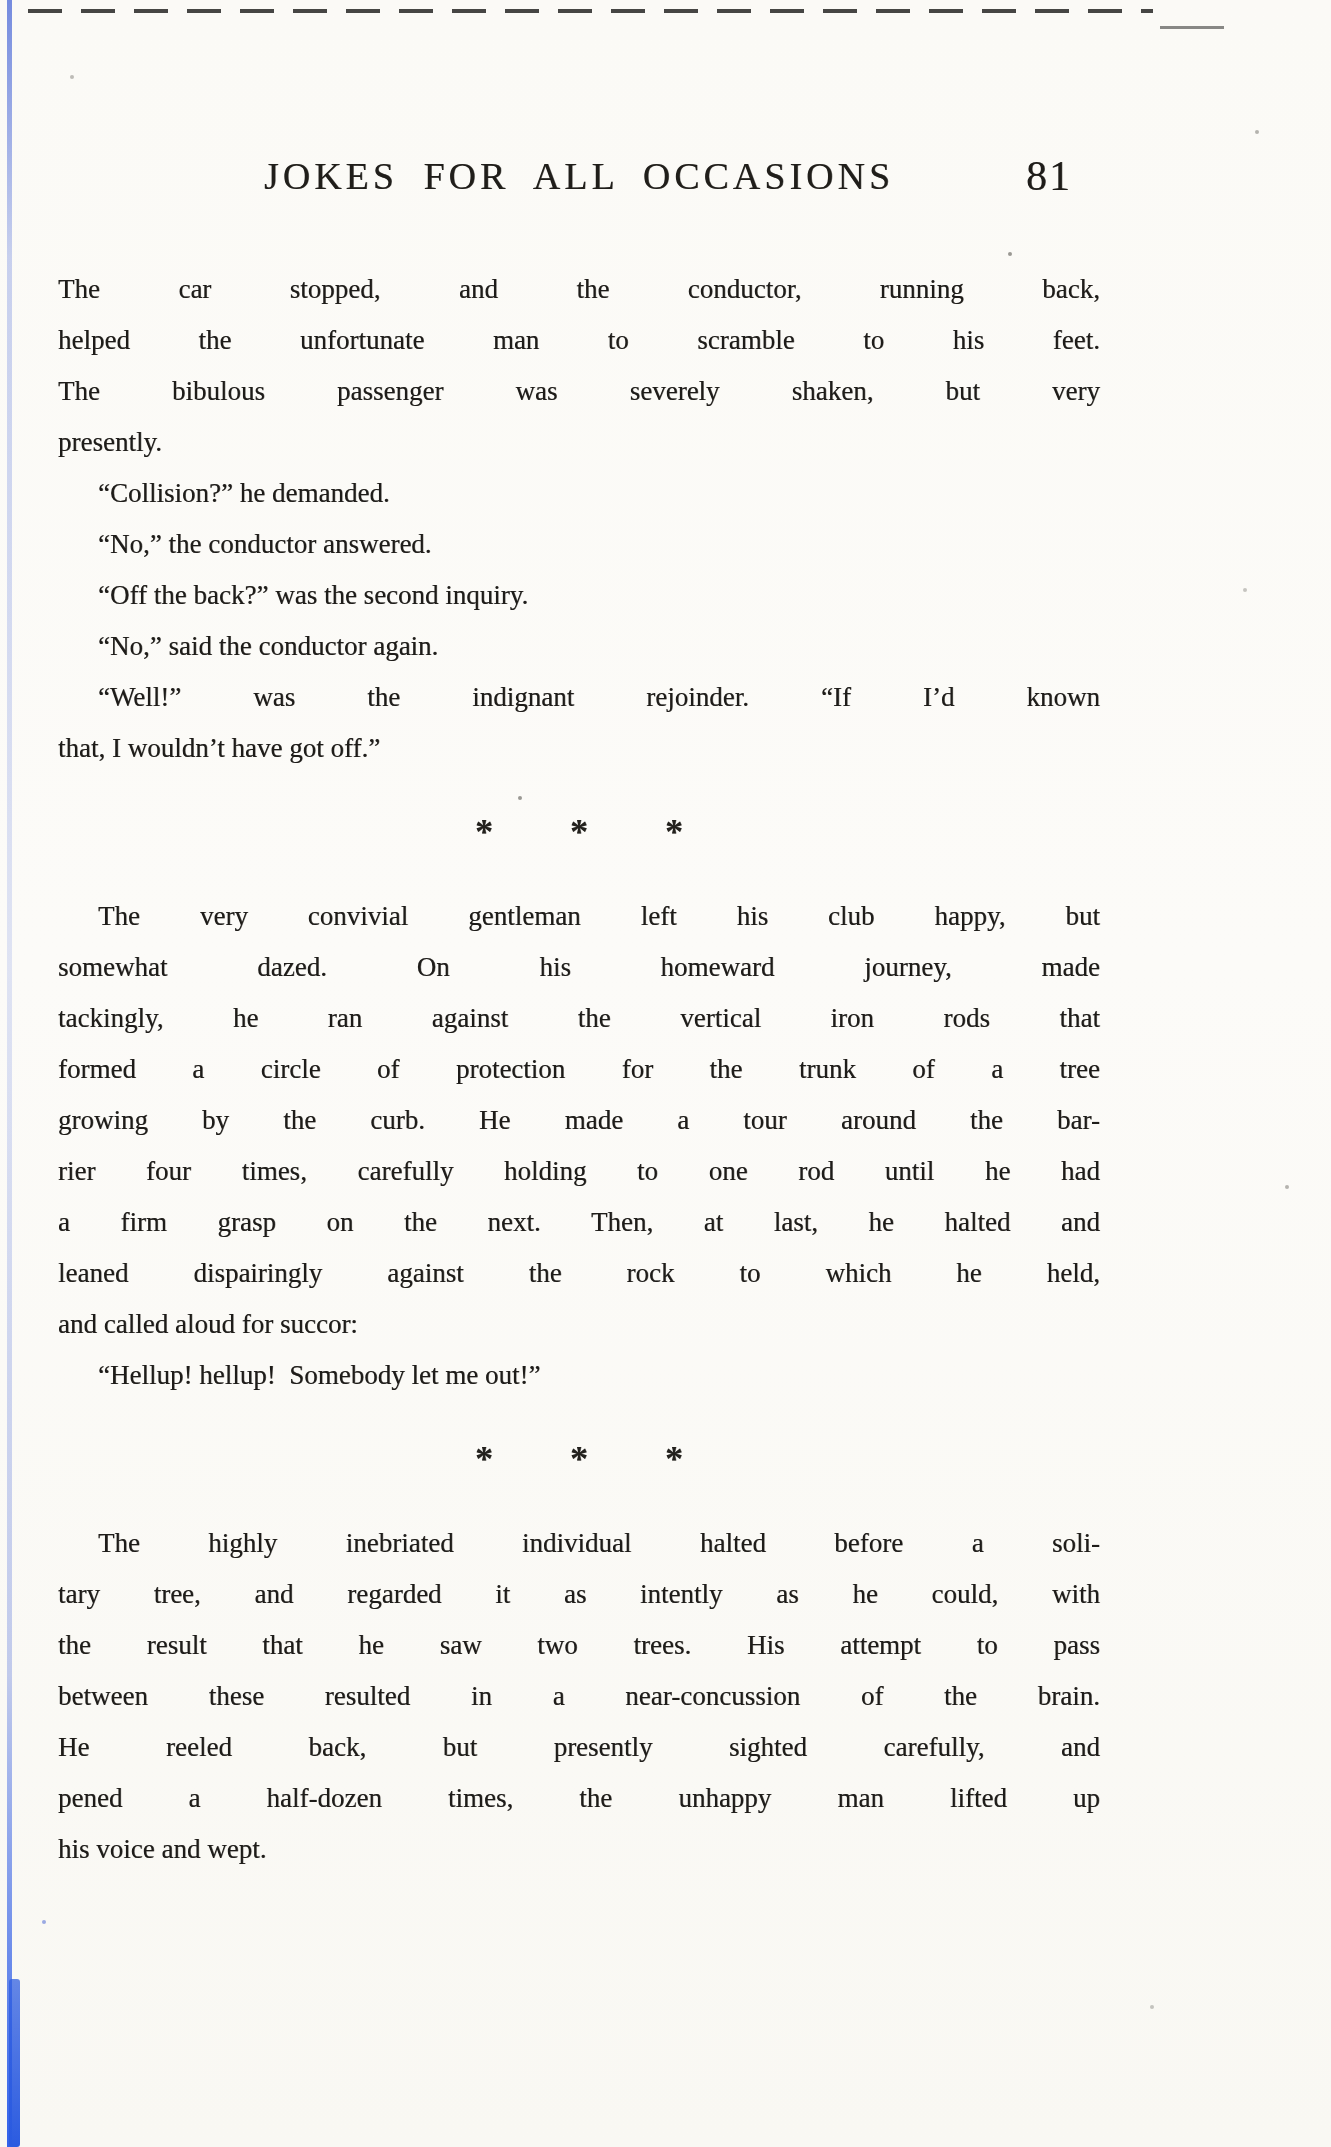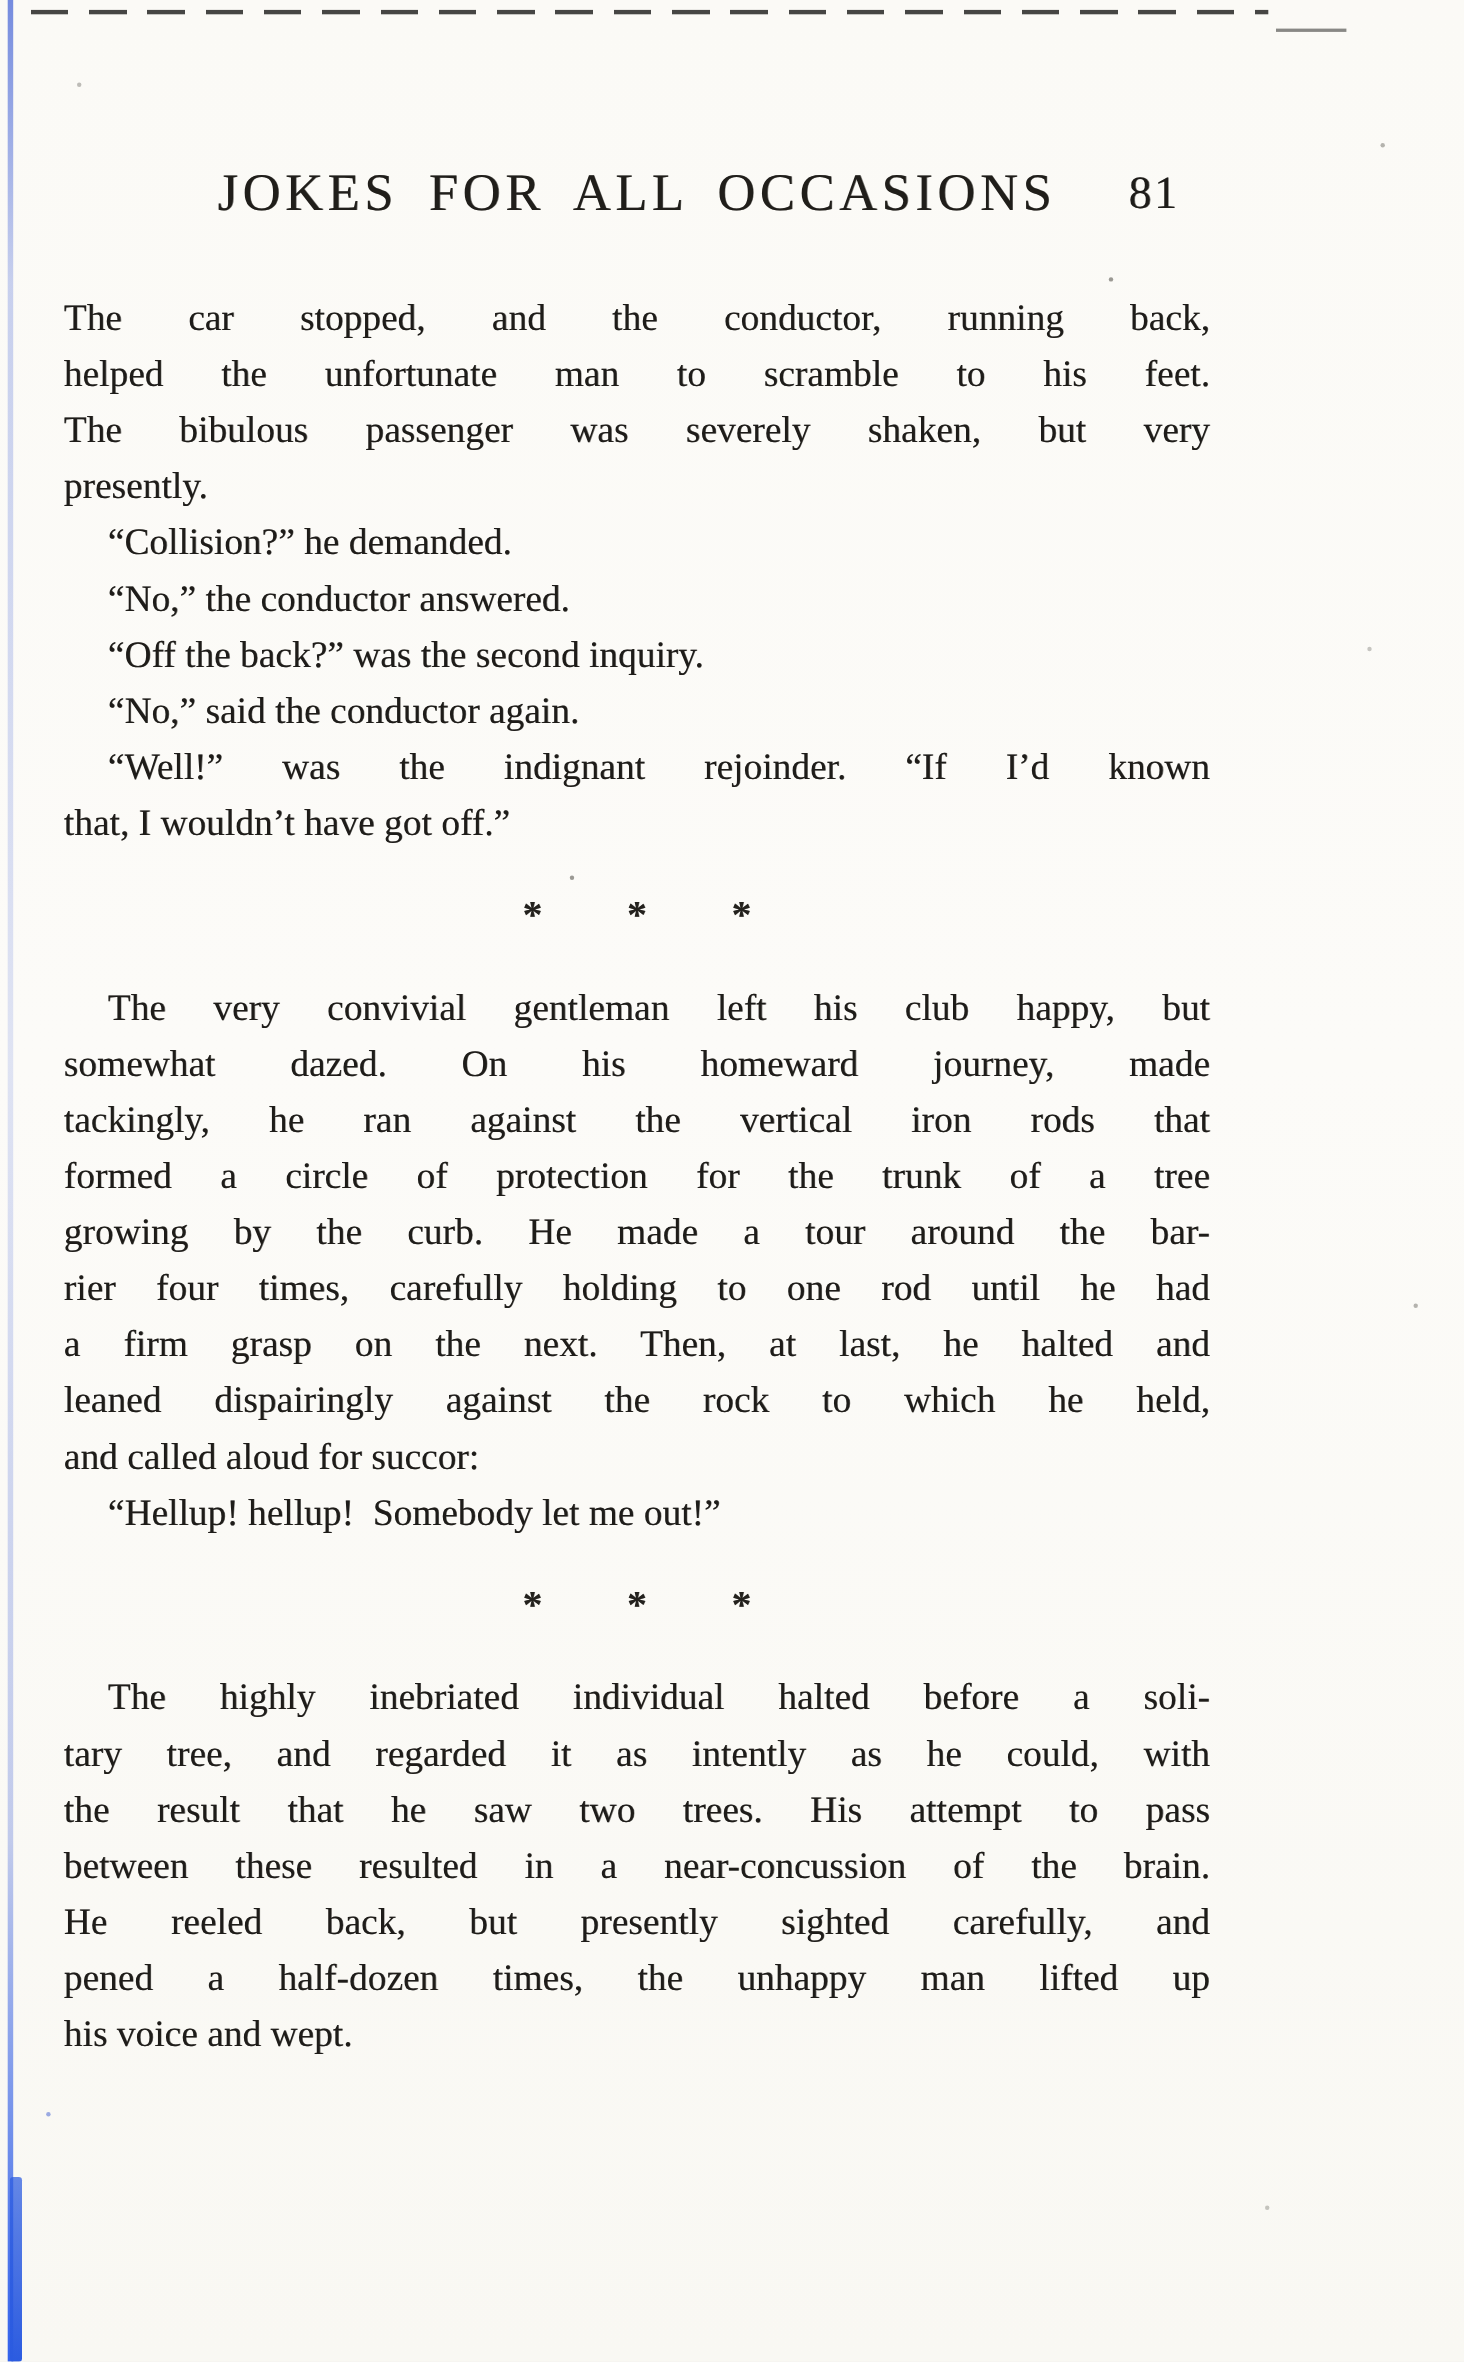--- a/index.html
+++ b/index.html
@@ -66,35 +66,35 @@
     text-shadow: 0.5px 0 0 rgba(30,28,24,0.55);
   }
   .page-header {
     position: relative;
     height: 52px;
     margin-bottom: 62px;
   }
   .page-title {
     display: block;
     text-align: center;
-    font-size: 48px;
+    font-size: 38px;
     line-height: 52px;
     letter-spacing: 4px;
     word-spacing: 12px;
     color: #201e1a;
   }
   .page-number {
     position: absolute;
     right: 28px; top: 0;
     font-size: 42px;
     line-height: 52px;
     letter-spacing: 2px;
   }
   .line {
-    font-size: 34px;
+    font-size: 27px;
     line-height: 51px;
   }
   .j {
     text-align: justify;
     text-align-last: justify;
   }
   .l {
     text-align: left;
     white-space: pre-wrap;
   }

